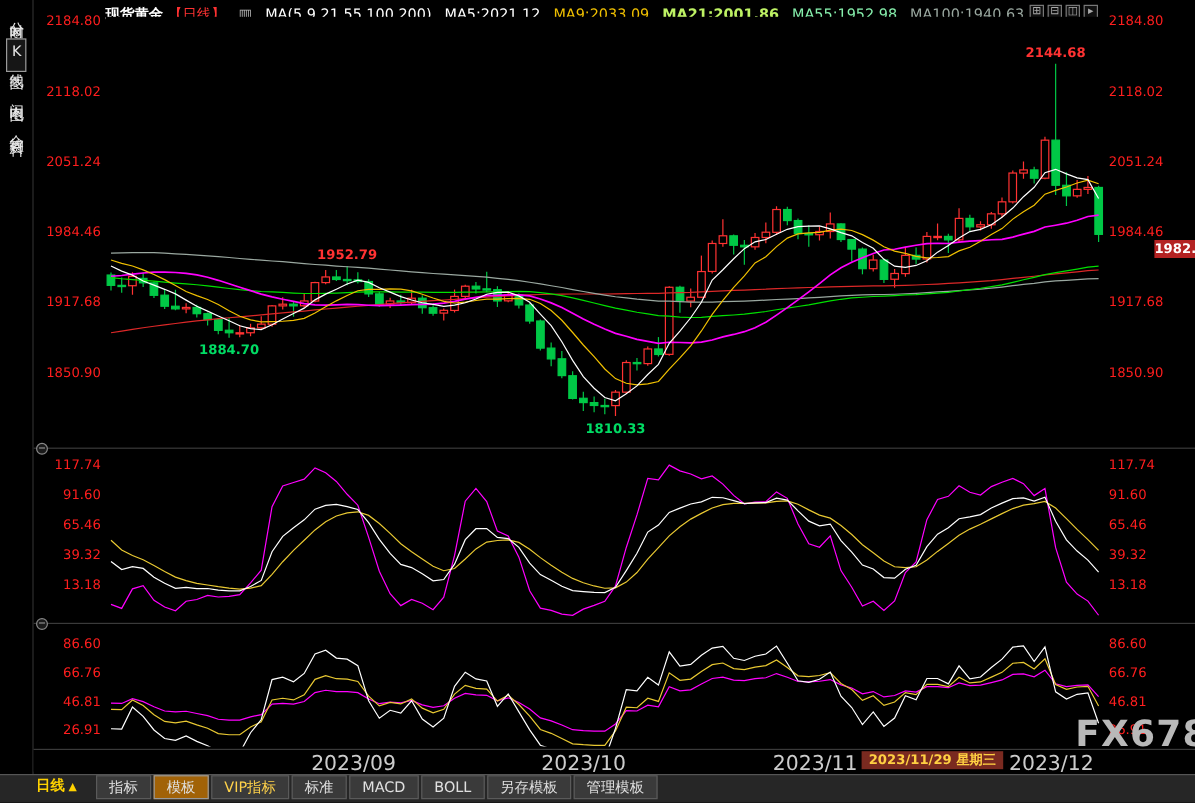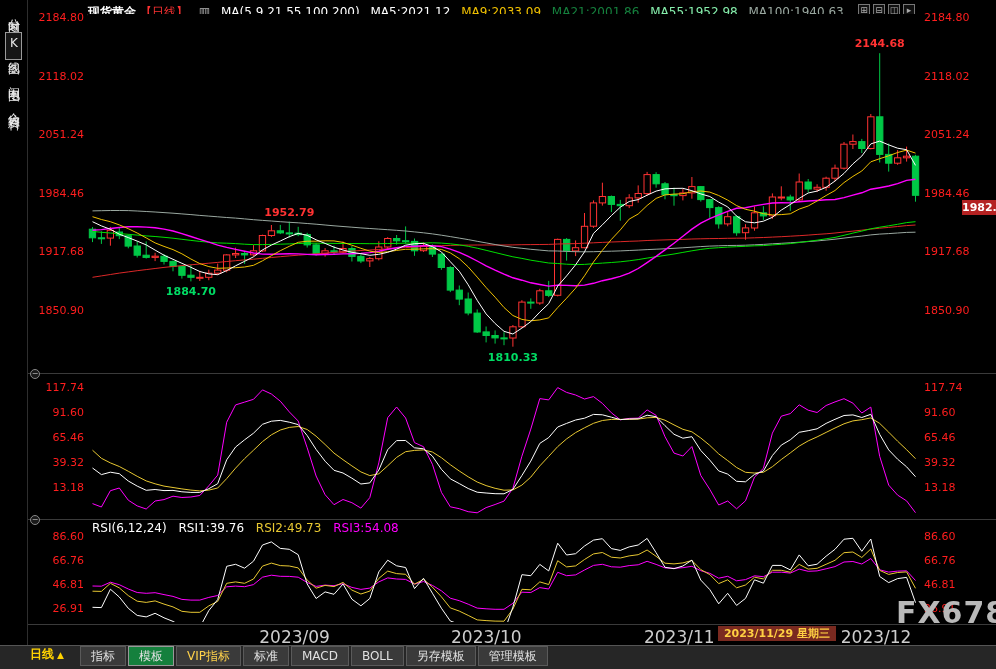--- a/index.html
+++ b/index.html
@@ -49,42 +49,42 @@
     color:#b9b9b9;letter-spacing:1px;z-index:8;line-height:34px}
 
   
   #toolbar{position:absolute;left:0;top:645px;width:996px;height:24px;background:#262626;
     border-top:1px solid #555;display:flex;align-items:flex-start;font-size:12px}
   #period-selector{color:#ffd200;font-weight:700;margin-left:30px;margin-right:16px;
     cursor:pointer;white-space:nowrap}
   #period-selector .arrow{margin-left:3px;font-size:9px}
   .tb-btn{height:20px;line-height:18px;padding:0 10px;margin-right:2px;background:#3a3a3a;
     border:1px solid #5a5a5a;color:#e0e0e0;cursor:pointer;white-space:nowrap}
-  .tb-btn.active{background:#15803d;border-color:#999}
+  .tb-btn.active{background:#a16207;border-color:#999}
   .tb-btn.vip{color:#ffd24a}
 </style>
 </head>
 <body>
 
 <div id="app">
 
   <div id="sidebar">
     <div class="side-tab">分时图</div>
     <div class="side-tab active">K线图</div>
     <div class="side-tab">闪电图</div>
     <div class="side-tab">合约资料</div>
   </div>
 
   <div id="header">
     <span class="sym" style="margin-right:4px">现货黄金</span><span style="color: rgb(255, 50, 50); text-align: center;">【日线】</span>
     <span style="color:#b8b8b8">▥</span>
     <span style="color:#fff">MA(5,9,21,55,100,200)</span>
     <span style="color: rgb(255, 255, 255);">MA5:2021.12</span>
     <span style="color: rgb(240, 192, 0);">MA9:2033.09</span>
-    <span style="color: #15803d;">MA21:2001.86</span>
+    <span style="color: #bef264; font-weight: bold;">MA21:2001.86</span>
     <span style="color: #86efac;">MA55:1952.98</span>
     <span style="color: rgb(154, 168, 160);">MA100:1940.63</span>
   </div>
 
   <div id="win-icons">
     <div class="win-icon">⊞</div>
     <div class="win-icon">⊟</div>
     <div class="win-icon">◫</div>
     <div class="win-icon">▸</div>
   </div>
@@ -318,26 +318,20 @@
   <div class="axis-label axis-right" style="top:482px">13.18</div>
   <svg id="kdj-svg" style="left:88px;top:382px" width="832" height="134" viewBox="0 0 832 134">
       <polyline fill="none" stroke="#ff00ff" stroke-width="1" points="4.5,121.6 13.4,125.0 22.4,108.7 31.3,106.0 40.3,118.2 49.2,123.9 58.2,127.0 67.1,119.0 76.0,117.6 85.0,114.2 93.9,115.5 102.9,115.0 111.8,113.5 120.8,103.8 129.7,93.1 138.7,40.2 147.6,22.9 156.6,20.1 165.5,17.3 174.5,7.9 183.4,12.0 192.3,19.2 201.3,29.9 210.2,39.0 219.2,65.8 228.1,94.0 237.1,112.7 246.0,122.7 255.0,117.5 263.9,120.7 272.9,126.1 281.8,115.6 290.8,80.9 299.7,35.7 308.6,25.0 317.6,36.0 326.5,60.6 335.5,64.7 344.4,82.3 353.4,110.3 362.3,124.8 371.3,126.7 380.2,129.7 389.2,130.8 398.1,125.6 407.1,122.5 416.0,119.1 424.9,106.3 433.9,74.2 442.8,47.1 451.8,16.6 460.7,17.9 469.7,5.6 478.6,10.4 487.6,13.0 496.5,17.0 505.5,14.6 514.4,21.4 523.4,30.8 532.3,37.8 541.2,36.4 550.2,36.1 559.1,27.9 568.1,33.3 577.0,54.7 586.0,71.1 594.9,74.0 603.9,64.6 612.8,93.5 621.8,107.4 630.7,123.0 639.7,119.0 648.6,126.8 657.5,118.8 666.5,95.1 675.4,86.3 684.4,51.1 693.3,34.2 702.3,31.6 711.2,22.8 720.2,28.2 729.1,30.5 738.1,23.5 747.0,19.9 756.0,16.7 764.9,21.1 773.8,31.0 782.8,25.1 791.7,74.4 800.7,103.1 809.6,113.1 818.6,118.9 827.5,130.7"></polyline>
       <polyline fill="none" stroke="#e8c832" stroke-width="1" points="4.5,68.2 13.4,76.3 22.4,80.9 31.3,84.5 40.3,89.3 49.2,94.3 58.2,98.9 67.1,101.8 76.0,104.1 85.0,105.5 93.9,106.9 102.9,108.1 111.8,108.9 120.8,108.1 129.7,106.0 138.7,96.6 147.6,86.1 156.6,76.6 165.5,68.2 174.5,59.6 183.4,52.8 192.3,48.0 201.3,45.4 210.2,44.5 219.2,47.5 228.1,54.2 237.1,62.5 246.0,71.1 255.0,77.7 263.9,83.9 272.9,89.9 281.8,93.6 290.8,91.8 299.7,83.8 308.6,75.4 317.6,69.7 326.5,68.4 335.5,67.9 344.4,70.0 353.4,75.7 362.3,82.7 371.3,89.0 380.2,94.8 389.2,100.0 398.1,103.6 407.1,106.3 416.0,108.2 424.9,107.9 433.9,103.1 442.8,95.1 451.8,83.9 460.7,74.4 469.7,64.6 478.6,56.9 487.6,50.6 496.5,45.8 505.5,41.3 514.4,38.5 523.4,37.4 532.3,37.4 541.2,37.3 550.2,37.1 559.1,35.8 568.1,35.4 577.0,38.2 586.0,42.9 594.9,47.3 603.9,49.8 612.8,56.0 621.8,63.4 630.7,71.9 639.7,78.6 648.6,85.5 657.5,90.3 666.5,91.0 675.4,90.3 684.4,84.7 693.3,77.5 702.3,70.9 711.2,64.1 720.2,58.9 729.1,54.9 738.1,50.4 747.0,46.0 756.0,41.8 764.9,38.9 773.8,37.7 782.8,35.9 791.7,41.4 800.7,50.2 809.6,59.2 818.6,67.7 827.5,76.7"></polyline>
       <polyline fill="none" stroke="#ffffff" stroke-width="1" points="4.5,86.0 13.4,92.6 22.4,90.2 31.3,91.7 40.3,99.0 49.2,104.1 58.2,108.3 67.1,107.5 76.0,108.6 85.0,108.4 93.9,109.8 102.9,110.4 111.8,110.4 120.8,106.7 129.7,101.7 138.7,77.8 147.6,65.0 156.6,57.8 165.5,51.2 174.5,42.3 183.4,39.2 192.3,38.4 201.3,40.2 210.2,42.6 219.2,53.6 228.1,67.4 237.1,79.2 246.0,88.3 255.0,91.0 263.9,96.2 272.9,102.0 281.8,100.9 290.8,88.1 299.7,67.7 308.6,58.6 317.6,58.5 326.5,65.8 335.5,66.8 344.4,74.1 353.4,87.3 362.3,96.8 371.3,101.6 380.2,106.5 389.2,110.2 398.1,111.0 407.1,111.7 416.0,111.8 424.9,107.4 433.9,93.5 442.8,79.1 451.8,61.4 460.7,55.6 469.7,45.0 478.6,41.4 487.6,38.0 496.5,36.2 505.5,32.4 514.4,32.8 523.4,35.2 532.3,37.6 541.2,37.0 550.2,36.8 559.1,33.2 568.1,34.7 577.0,43.7 586.0,52.3 594.9,56.2 603.9,54.7 612.8,68.5 621.8,78.1 630.7,88.9 639.7,92.1 648.6,99.3 657.5,99.8 666.5,92.4 675.4,89.0 684.4,73.5 693.3,63.1 702.3,57.8 711.2,50.3 720.2,48.7 729.1,46.8 738.1,41.4 747.0,37.3 756.0,33.5 764.9,32.9 773.8,35.5 782.8,32.3 791.7,52.4 800.7,67.9 809.6,77.2 818.6,84.8 827.5,94.7"></polyline>
     </svg>
 
   <div class="divider" style="top:519px"></div>
   <div class="collapse-btn" style="top:515px">−</div>
 
-  <div class="panel-header" style="top:521px">
-    <span style="color:#fff">RSI(6,12,24)</span>
-    <span style="color: rgb(255, 255, 255);">RSI1:39.76</span>
-    <span style="color: rgb(232, 200, 50);">RSI2:49.73</span>
-    <span style="color: rgb(255, 0, 255);">RSI3:54.08</span>
-  </div>
   <div class="axis-label axis-left" style="top:531px">86.60</div>
   <div class="axis-label axis-left" style="top:555px">66.76</div>
   <div class="axis-label axis-left" style="top:579px">46.81</div>
   <div class="axis-label axis-left" style="top:603px">26.91</div>
   <div class="axis-label axis-right" style="top:531px">86.60</div>
   <div class="axis-label axis-right" style="top:555px">66.76</div>
   <div class="axis-label axis-right" style="top:579px">46.81</div>
   <div class="axis-label axis-right" style="top:603px">26.91</div>
   <svg id="rsi-svg" style="left:88px;top:526px" width="832" height="96" viewBox="0 0 832 96">
       <polyline fill="none" stroke="#ff00ff" stroke-width="1" points="4.5,60.0 13.4,60.2 22.4,56.2 31.3,58.7 40.3,63.0 49.2,66.5 58.2,67.3 67.1,66.7 76.0,68.6 85.0,70.4 93.9,73.4 102.9,74.1 111.8,74.1 120.8,71.4 129.7,69.5 138.7,60.8 147.6,60.1 156.6,60.7 165.5,58.6 174.5,51.2 183.4,49.2 192.3,50.3 201.3,50.4 210.2,51.2 219.2,56.5 228.1,60.4 237.1,59.1 246.0,59.7 255.0,57.7 263.9,61.4 272.9,63.4 281.8,62.1 290.8,55.9 299.7,51.9 308.6,53.0 317.6,53.4 326.5,58.0 335.5,55.5 344.4,59.4 353.4,64.8 362.3,72.2 371.3,74.7 380.2,78.2 389.2,82.1 398.1,82.8 407.1,83.3 416.0,83.3 424.9,77.3 433.9,66.2 442.8,66.5 451.8,61.6 460.7,63.0 469.7,46.3 478.6,49.7 487.6,48.9 496.5,44.0 505.5,39.4 514.4,38.3 523.4,40.8 532.3,41.2 541.2,39.6 550.2,38.8 559.1,35.3 568.1,38.4 577.0,41.9 586.0,42.3 594.9,41.7 603.9,40.3 612.8,44.7 621.8,47.3 630.7,52.2 639.7,50.3 648.6,54.8 657.5,53.6 666.5,49.8 675.4,50.7 684.4,46.2 693.3,46.2 702.3,47.1 711.2,43.1 720.2,45.3 729.1,44.9 738.1,42.8 747.0,40.6 756.0,36.0 764.9,35.5 773.8,38.0 782.8,32.5 791.7,43.8 800.7,46.1 809.6,45.1 818.6,44.8 827.5,54.5"></polyline>

